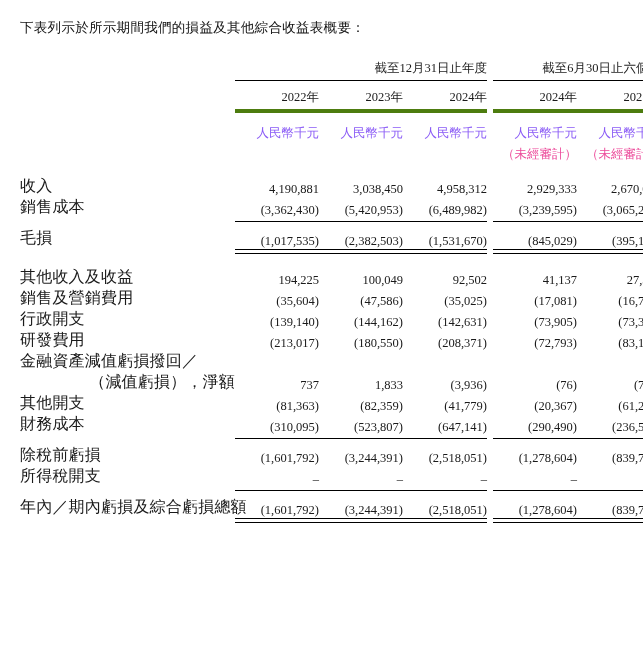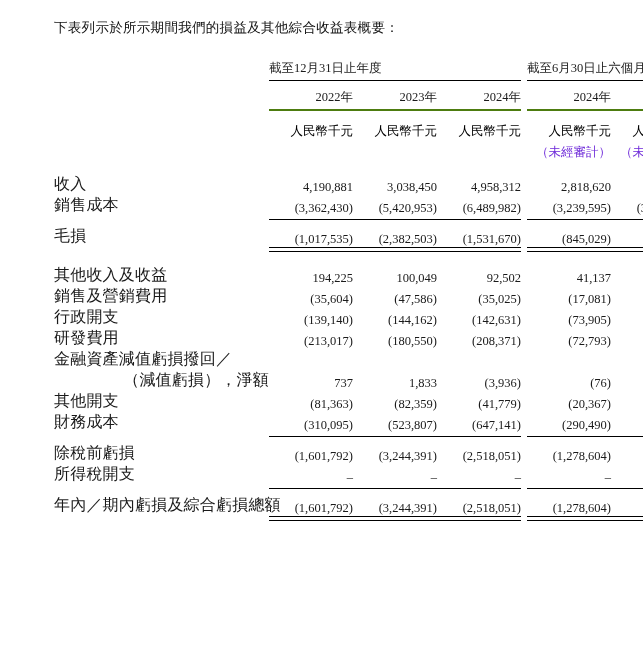--- a/index.html
+++ b/index.html
@@ -12,21 +12,21 @@
     height: 664px;
     font-family: "Liberation Serif", serif;
     color: #1a1a1a;
     -webkit-font-smoothing: antialiased;
   }
   .page {
     position: relative;
     width: 643px;
     height: 608px;
     box-sizing: border-box;
-    padding: 18px 22px 0 54px;
+    padding: 18px 22px 0 20px;
   }
   .intro {
     font-size: 13.5px;
     line-height: 20px;
     letter-spacing: 0.3px;
     margin: 0 0 22px 0;
     color: #111;
   }
   table.fin {
     width: 100%;
@@ -54,56 +54,56 @@
     text-align: left;
     font-size: 16px;
     letter-spacing: 0.2px;
     white-space: nowrap;
   }
   .lbl.indent { padding-left: 14px; text-align: right; }
   .bold { font-weight: bold; }
 
   
   .grouphead {
-    text-align: left;
+    text-align: right;
     font-size: 12.5px;
     font-weight: bold;
     padding-bottom: 3px;
   }
   .grouphead .inner {
     display: block;
     border-bottom: 1px solid #000;
     padding-bottom: 3px;
   }
   .colhead {
     text-align: right;
     font-weight: bold;
     font-size: 12.5px;
     padding-right: 4px;
     padding-bottom: 3px;
     white-space: nowrap;
   }
   .colhead .u {
     display: block;
-    border-bottom: 2px solid #4d7c0f;
+    border-bottom: 4px solid #4d7c0f;
     padding-bottom: 3px;
   }
   .unit {
     text-align: right;
     font-size: 12.5px;
     padding-right: 4px;
     white-space: nowrap;
-    color: #000000;
+    color: #8b5cf6;
   }
   .unit2 {
     text-align: right;
     font-size: 12.5px;
     padding-right: 4px;
     white-space: nowrap;
-    color: #6d28d9;
+    color: #ec4899;
     margin-top: 20px;
   }
   .rowspacer td { height: 13px; }
   .rowspacer-sm td { height: 8px; }
   .rowline td { height: 6px; }
 
   tr.data td { height: 21px; }
   tr.hdr td { height: auto; }
   .dblline {
     height: 4px;
@@ -204,21 +204,21 @@
     <tr class="rowspacer">
           <td colspan="7"></td>
         </tr>
 
     <tr class="data">
       <td class="lbl">收入</td>
       <td class="num">4,190,881</td>
       <td class="num">3,038,450</td>
       <td class="num">4,958,312</td>
       <td></td>
-      <td class="num">2,818,620</td>
+      <td class="num">2,929,333</td>
       <td class="num">2,670,062</td>
     </tr>
 
     <tr class="data">
       <td class="lbl">銷售成本</td>
       <td class="num">(3,362,430)</td>
       <td class="num">(5,420,953)</td>
       <td class="num">(6,489,982)</td>
       <td></td>
       <td class="num">(3,239,595)</td>

